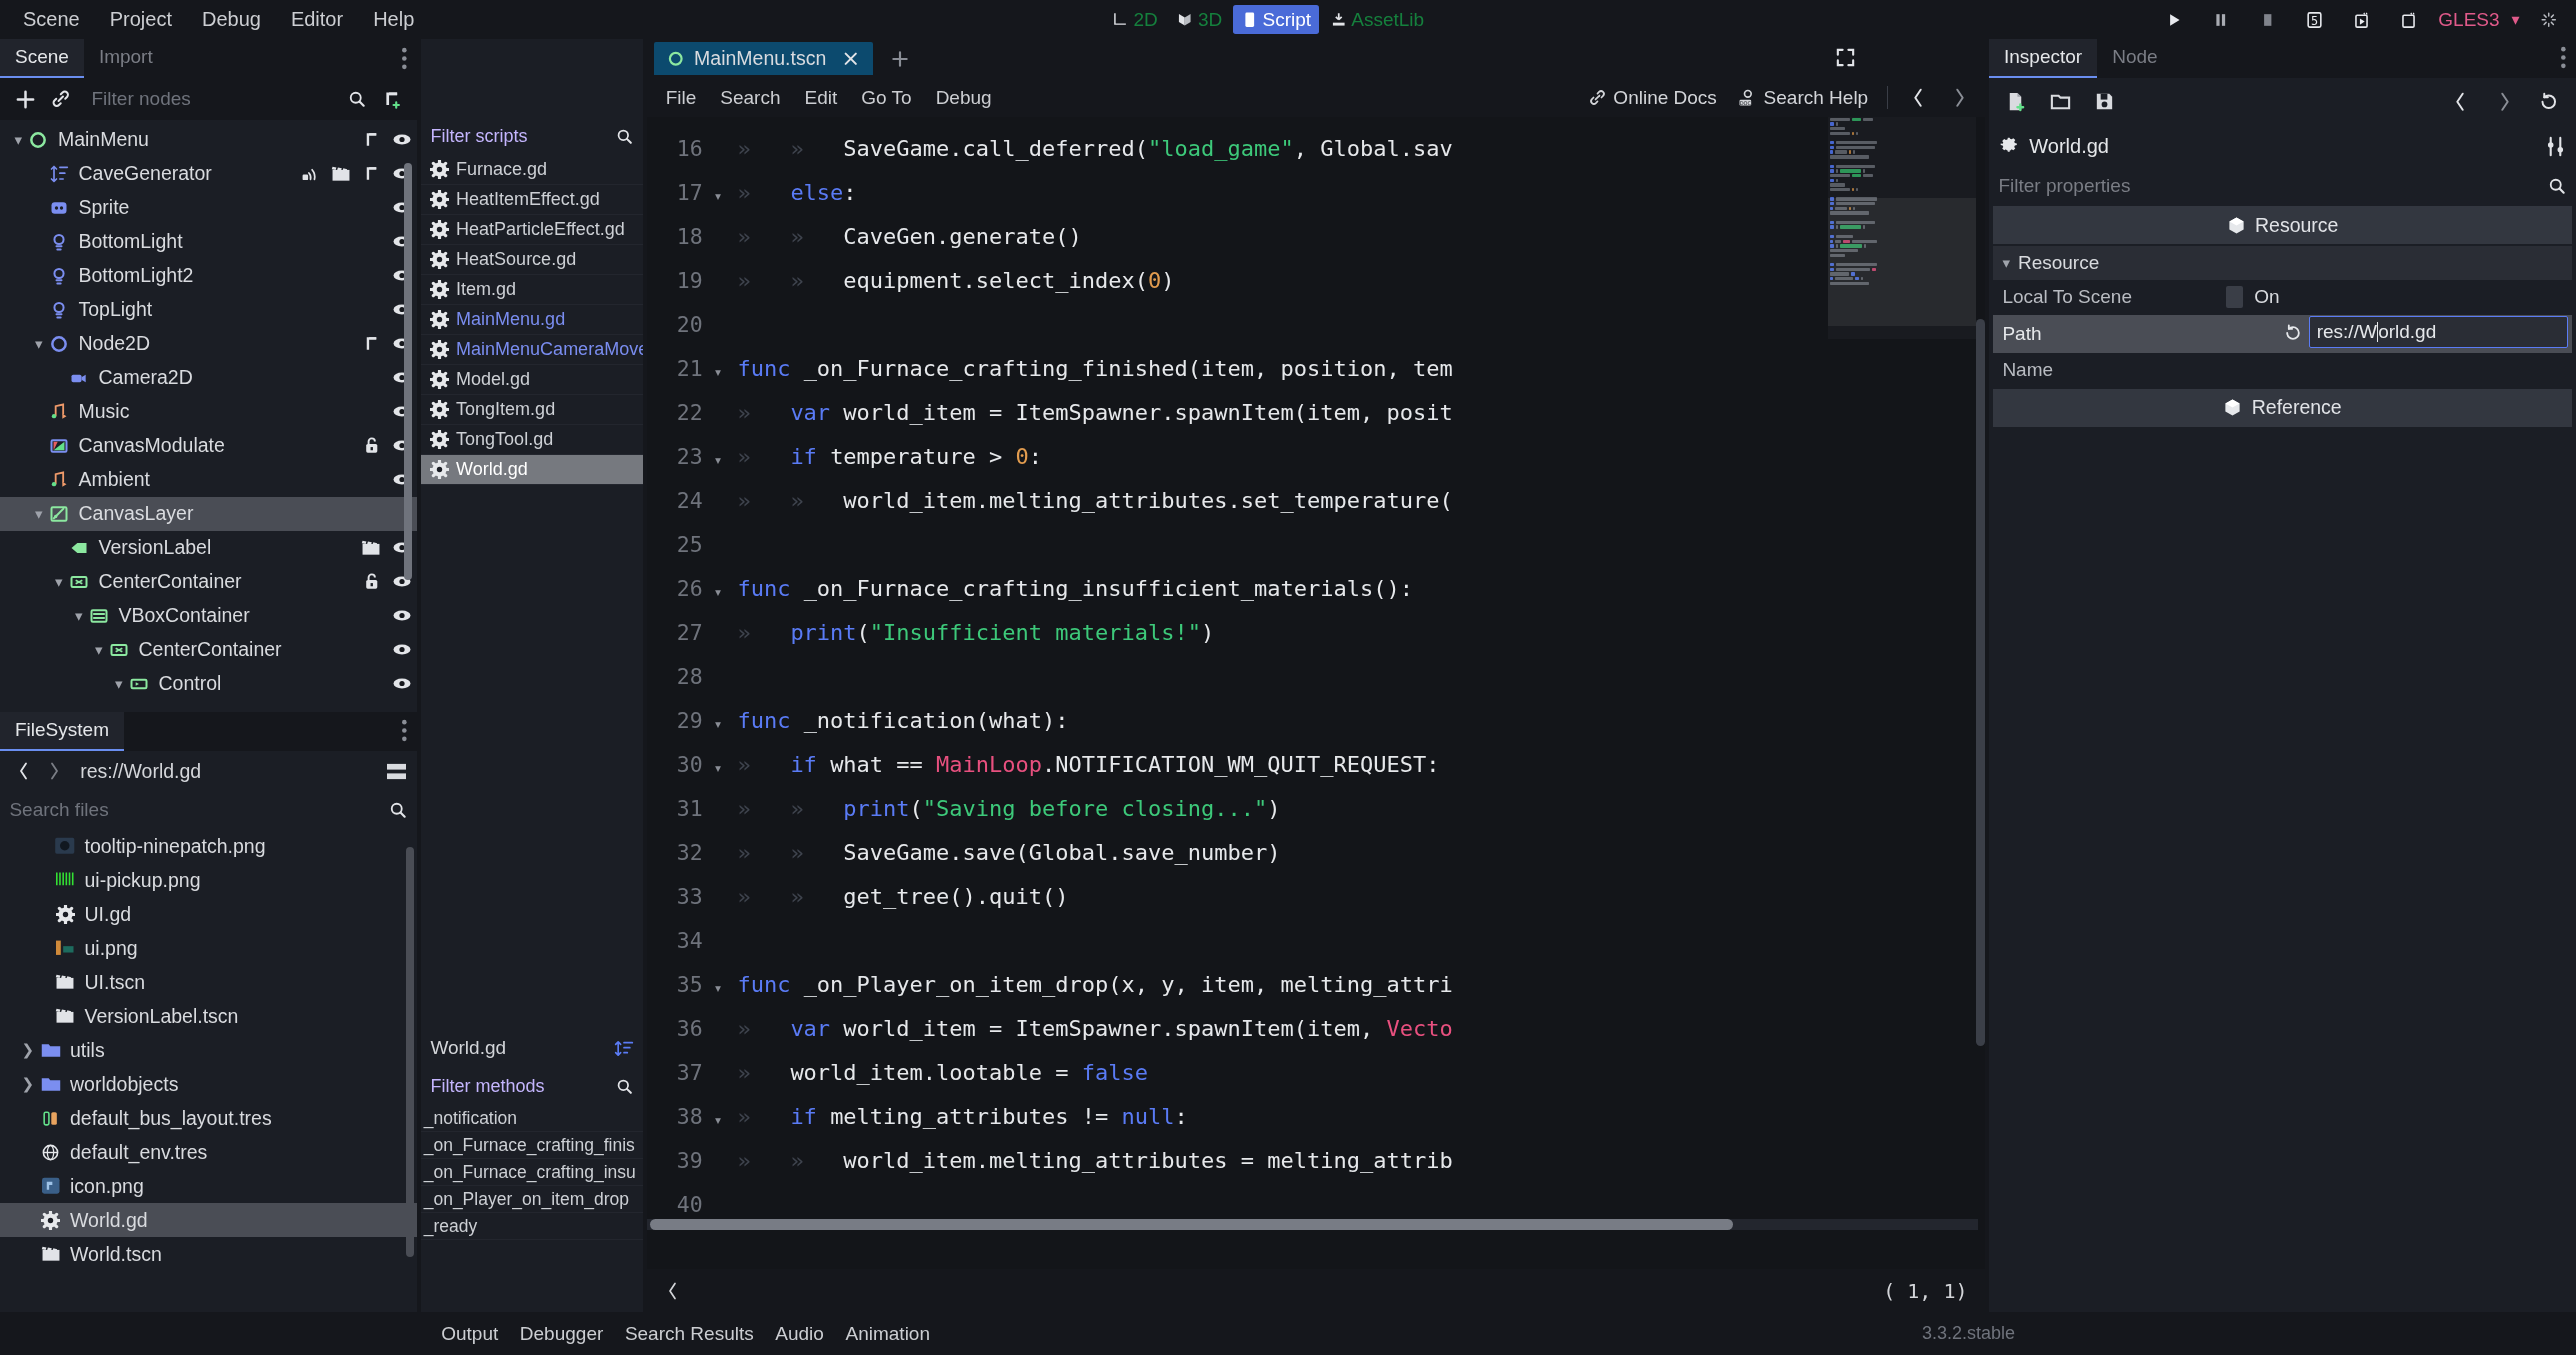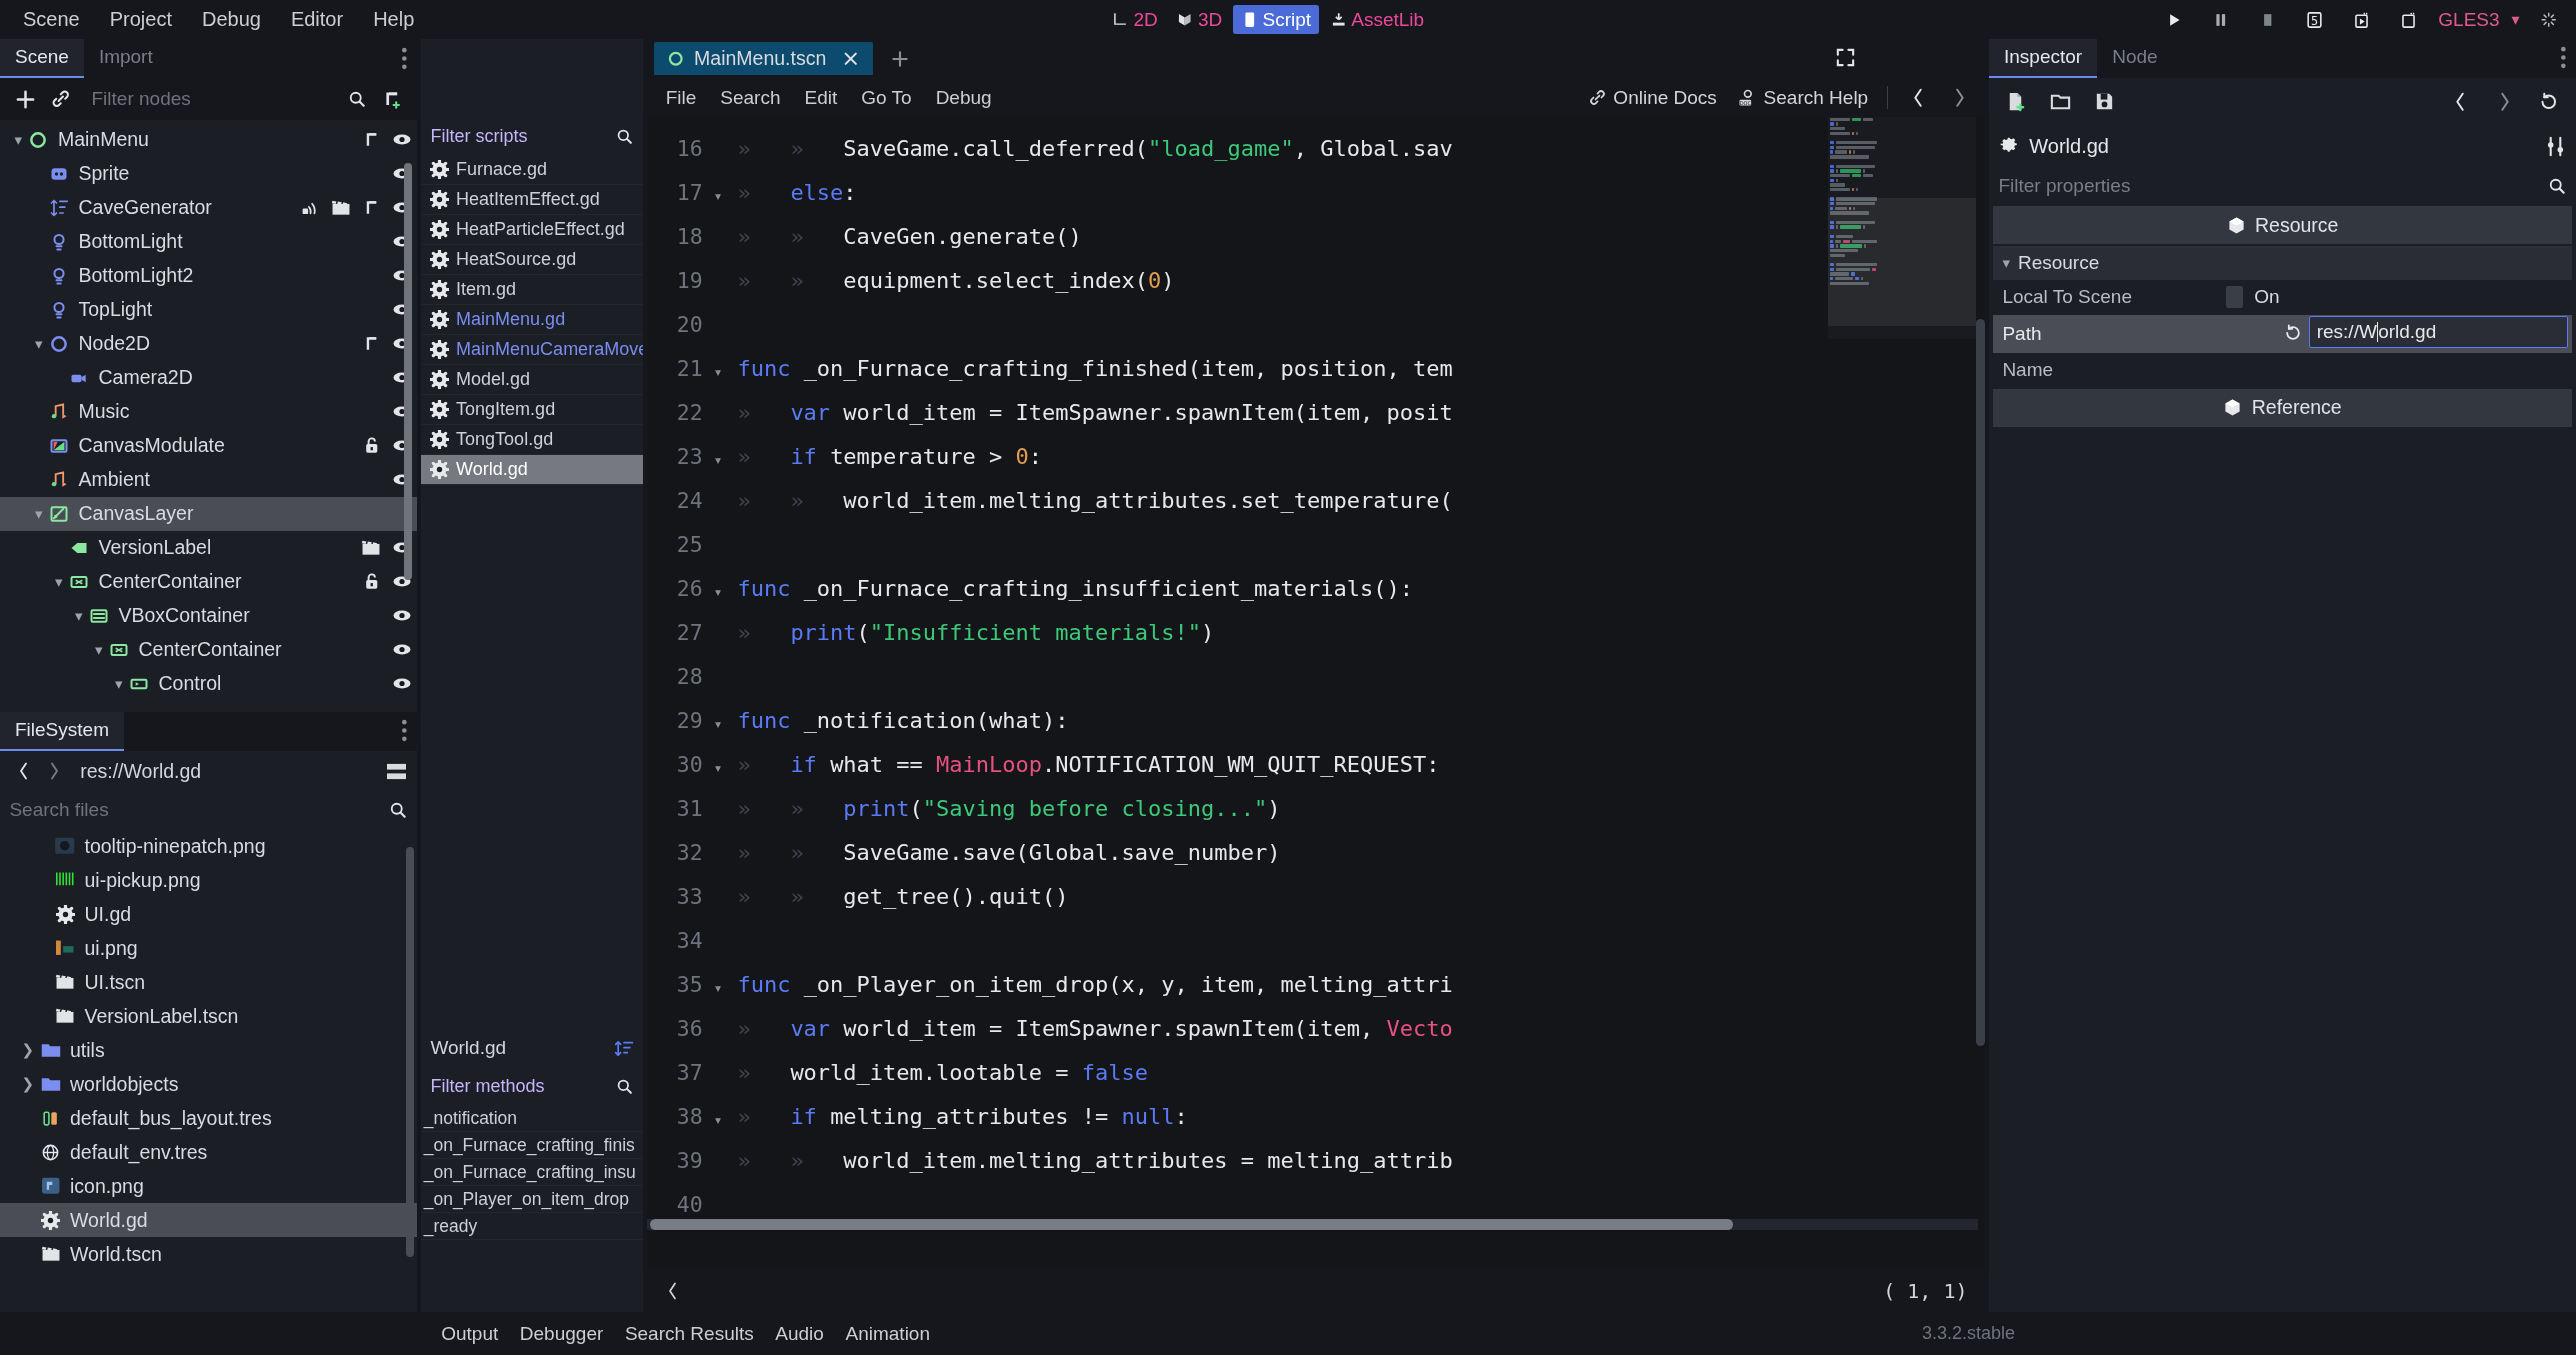--- a/index.html
+++ b/index.html
@@ -23,21 +23,21 @@
     font-size: 20px; color: #ccced2; cursor: default; white-space: nowrap;
   }
   #topbar-left { display: flex; align-items: center; padding-left: 8px; }
   #topbar-center {
     position: absolute; left: 1104px; top: 0; height: 39px;
     display: flex; align-items: center; gap: 2.7px;
   }
   .mode-btn {
     display: flex; align-items: center; gap: 4px;
     padding: 3.4px 8px; border-radius: 2.7px;
-    font-size: 19px; color: #ec4899; white-space: nowrap;
+    font-size: 19px; color: #15803d; white-space: nowrap;
   }
   .mode-btn.active { background: #4a6bd8; color: #fff; }
   #topbar-right {
     position: absolute; right: 9.4px; top: 0; height: 39px;
     display: flex; align-items: center; gap: 12px;
   }
   .gles-label { color: #e05a8a; font-size: 19px; white-space: nowrap; }
 
   
   .panel-tabs {
@@ -413,64 +413,64 @@
                 <ellipse cx="13" cy="9" rx="3.4" ry="3.4" fill="#15171c"></ellipse>
               </svg>
             </span>
           </span>
         </div>
         <div class="tree-row">
           <span style="width: 30px; flex: 0 0 auto;"></span>
           <span class="twisty"></span>
           <span class="ticon">
             <svg width="20" height="20" viewBox="0 0 24 24">
+              <path d="M6 3v18M6 3l-3 3M6 3l3 3M6 21l-3-3M6 21l3-3" stroke="#7b8ef0" stroke-width="2" fill="none" stroke-linecap="round"></path>
+              <path d="M13 4h9M13 11h6M13 18h4" stroke="#7b8ef0" stroke-width="2" stroke-linecap="round"></path>
+            </svg>
+          </span>
+          <span>CaveGenerator</span>
+          <span class="trail">
+            <span>
+              <svg width="19" height="17.5" viewBox="0 0 24 22">
+                <rect x="2" y="12" width="7" height="7" rx="1.5" fill="#e2e4e8"></rect>
+                <path d="M12 18a9 9 0 00-2-8M17 18a14 14 0 00-3-12" stroke="#e2e4e8" stroke-width="2.2" fill="none" stroke-linecap="round"></path>
+              </svg>
+            </span>
+            <span>
+              <svg width="20" height="17.5" viewBox="0 0 26 22">
+                <path d="M2 6h22v14H2z" fill="#e1e3e7"></path>
+                <path d="M2 2l5 1-1 3-5-1zM9 3l5 1-1 3-5-1zM16 4l5 1-1 3-5-1z" fill="#e1e3e7"></path>
+              </svg>
+            </span>
+            <span>
+              <svg width="19" height="19" viewBox="0 0 24 24">
+                <path d="M6 4h12v3H9v13H6z" fill="#e2e4e8"></path>
+                <path d="M9 4h9v3H9z" fill="#e2e4e8"></path>
+              </svg>
+            </span>
+            <span>
+              <svg width="20" height="15" viewBox="0 0 26 18">
+                <ellipse cx="13" cy="9" rx="11" ry="6.5" fill="#e2e4e8"></ellipse>
+                <ellipse cx="13" cy="9" rx="3.4" ry="3.4" fill="#15171c"></ellipse>
+              </svg>
+            </span>
+          </span>
+        </div>
+        <div class="tree-row">
+          <span style="width: 30px; flex: 0 0 auto;"></span>
+          <span class="twisty"></span>
+          <span class="ticon">
+            <svg width="20" height="20" viewBox="0 0 24 24">
               <rect x="3" y="5" width="18" height="14" rx="4" fill="#7b8ef0"></rect>
               <circle cx="9" cy="12" r="2" fill="#1b1e25"></circle>
               <circle cx="15" cy="12" r="2" fill="#1b1e25"></circle>
             </svg>
           </span>
           <span>Sprite</span>
           <span class="trail">
-            <span>
-              <svg width="20" height="15" viewBox="0 0 26 18">
-                <ellipse cx="13" cy="9" rx="11" ry="6.5" fill="#e2e4e8"></ellipse>
-                <ellipse cx="13" cy="9" rx="3.4" ry="3.4" fill="#15171c"></ellipse>
-              </svg>
-            </span>
-          </span>
-        </div>
-        <div class="tree-row">
-          <span style="width: 30px; flex: 0 0 auto;"></span>
-          <span class="twisty"></span>
-          <span class="ticon">
-            <svg width="20" height="20" viewBox="0 0 24 24">
-              <path d="M6 3v18M6 3l-3 3M6 3l3 3M6 21l-3-3M6 21l3-3" stroke="#7b8ef0" stroke-width="2" fill="none" stroke-linecap="round"></path>
-              <path d="M13 4h9M13 11h6M13 18h4" stroke="#7b8ef0" stroke-width="2" stroke-linecap="round"></path>
-            </svg>
-          </span>
-          <span>CaveGenerator</span>
-          <span class="trail">
-            <span>
-              <svg width="19" height="17.5" viewBox="0 0 24 22">
-                <rect x="2" y="12" width="7" height="7" rx="1.5" fill="#e2e4e8"></rect>
-                <path d="M12 18a9 9 0 00-2-8M17 18a14 14 0 00-3-12" stroke="#e2e4e8" stroke-width="2.2" fill="none" stroke-linecap="round"></path>
-              </svg>
-            </span>
-            <span>
-              <svg width="20" height="17.5" viewBox="0 0 26 22">
-                <path d="M2 6h22v14H2z" fill="#e1e3e7"></path>
-                <path d="M2 2l5 1-1 3-5-1zM9 3l5 1-1 3-5-1zM16 4l5 1-1 3-5-1z" fill="#e1e3e7"></path>
-              </svg>
-            </span>
-            <span>
-              <svg width="19" height="19" viewBox="0 0 24 24">
-                <path d="M6 4h12v3H9v13H6z" fill="#e2e4e8"></path>
-                <path d="M9 4h9v3H9z" fill="#e2e4e8"></path>
-              </svg>
-            </span>
             <span>
               <svg width="20" height="15" viewBox="0 0 26 18">
                 <ellipse cx="13" cy="9" rx="11" ry="6.5" fill="#e2e4e8"></ellipse>
                 <ellipse cx="13" cy="9" rx="3.4" ry="3.4" fill="#15171c"></ellipse>
               </svg>
             </span>
           </span>
         </div>
         <div class="tree-row">
           <span style="width: 30px; flex: 0 0 auto;"></span>

